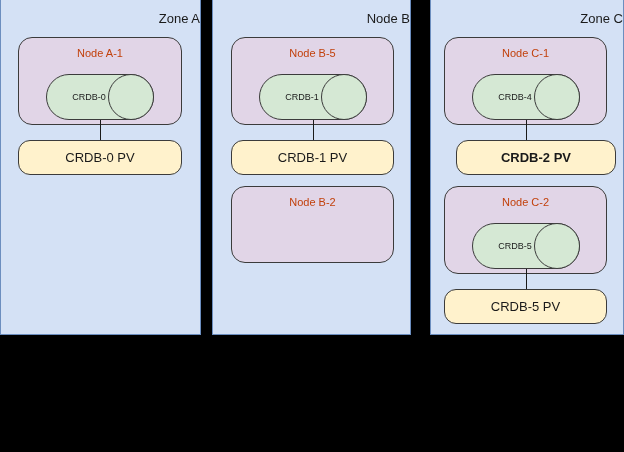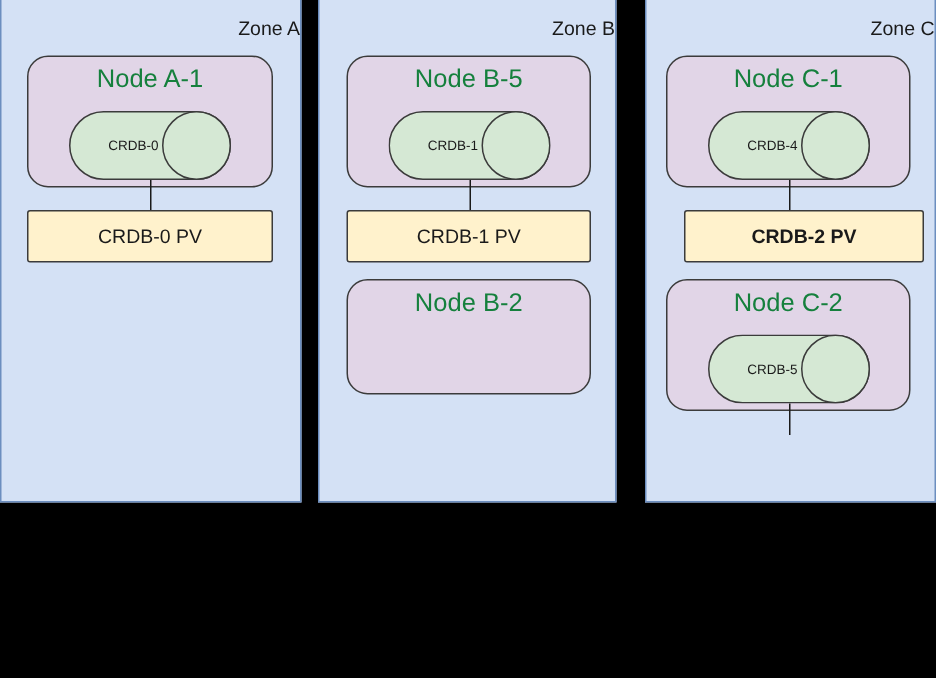--- a/index.html
+++ b/index.html
@@ -41,22 +41,22 @@
     border: 1px solid #3b3b3b;
     border-radius: 14px;
     box-sizing: border-box;
   }
   .node-title {
     position: absolute;
     left: 0;
     right: 0;
     top: 7px;
     text-align: center;
-    font-size: 17px;
-    color: #15803d;
+    font-size: 11px;
+    color: #c2410c;
     line-height: 16px;
   }
 
   
   .cyl {
     position: absolute;
   }
   .cyl svg { display: block; }
   .cyl-label {
     position: absolute;
@@ -72,21 +72,21 @@
     padding-right: 22px;
     box-sizing: border-box;
     pointer-events: none;
   }
 
   
   .pv {
     position: absolute;
     background: #fff2cc;
     border: 1px solid #3b3b3b;
-    border-radius: 2px;
+    border-radius: 12px;
     box-sizing: border-box;
     display: flex;
     align-items: center;
     justify-content: center;
     font-size: 13px;
     color: #1a1a1a;
   }
 
   
   .conn {
@@ -116,21 +116,21 @@
     <div class="cyl-label">CRDB-0</div>
   </div>
 
   <div class="conn" style="left:100px; top:120px; height:21px;"></div>
 
   <div class="pv" style="left:18px; top:140px; width:164px; height:35px;">
     <span>CRDB-0 PV</span>
   </div>
 
   <div class="zone" style="left:212px; top:-2px; width:199px; height:337px;">
-    <div class="zone-title" style="top:12px;">Zone B</div>
+    <div class="zone-title" style="top:12px;">Node B</div>
   </div>
 
   <div class="node" style="left:231px; top:37px; width:163px; height:88px;">
     <div class="node-title">Node B-5</div>
   </div>
 
   <div class="cyl" style="left:259px; top:74px; width:108px; height:46px;">
     <svg width="108" height="46" viewBox="0 0 108 46">
       <path d="M 23,0.5 L 85,0.5 A 22.5,22.5 0 0 1 85,45.5 L 23,45.5 A 22.5,22.5 0 0 1 23,0.5 Z" fill="#d5e8d4" stroke="#3b3b3b" stroke-width="1"></path>
       <ellipse cx="85" cy="23" rx="22.5" ry="22.5" fill="#d5e8d4" stroke="#3b3b3b" stroke-width="1"></ellipse>
@@ -177,14 +177,17 @@
   <div class="cyl" style="left:472px; top:223px; width:108px; height:46px;">
     <svg width="108" height="46" viewBox="0 0 108 46">
       <path d="M 23,0.5 L 85,0.5 A 22.5,22.5 0 0 1 85,45.5 L 23,45.5 A 22.5,22.5 0 0 1 23,0.5 Z" fill="#d5e8d4" stroke="#3b3b3b" stroke-width="1"></path>
       <ellipse cx="85" cy="23" rx="22.5" ry="22.5" fill="#d5e8d4" stroke="#3b3b3b" stroke-width="1"></ellipse>
     </svg>
     <div class="cyl-label">CRDB-5</div>
   </div>
 
   <div class="conn" style="left:526px; top:269px; height:21px;"></div>
 
+  <div class="pv" style="left:444px; top:289px; width:163px; height:35px;">
+    <span>CRDB-5 PV</span>
+  </div>
 
 </div>
 
 </body></html>

